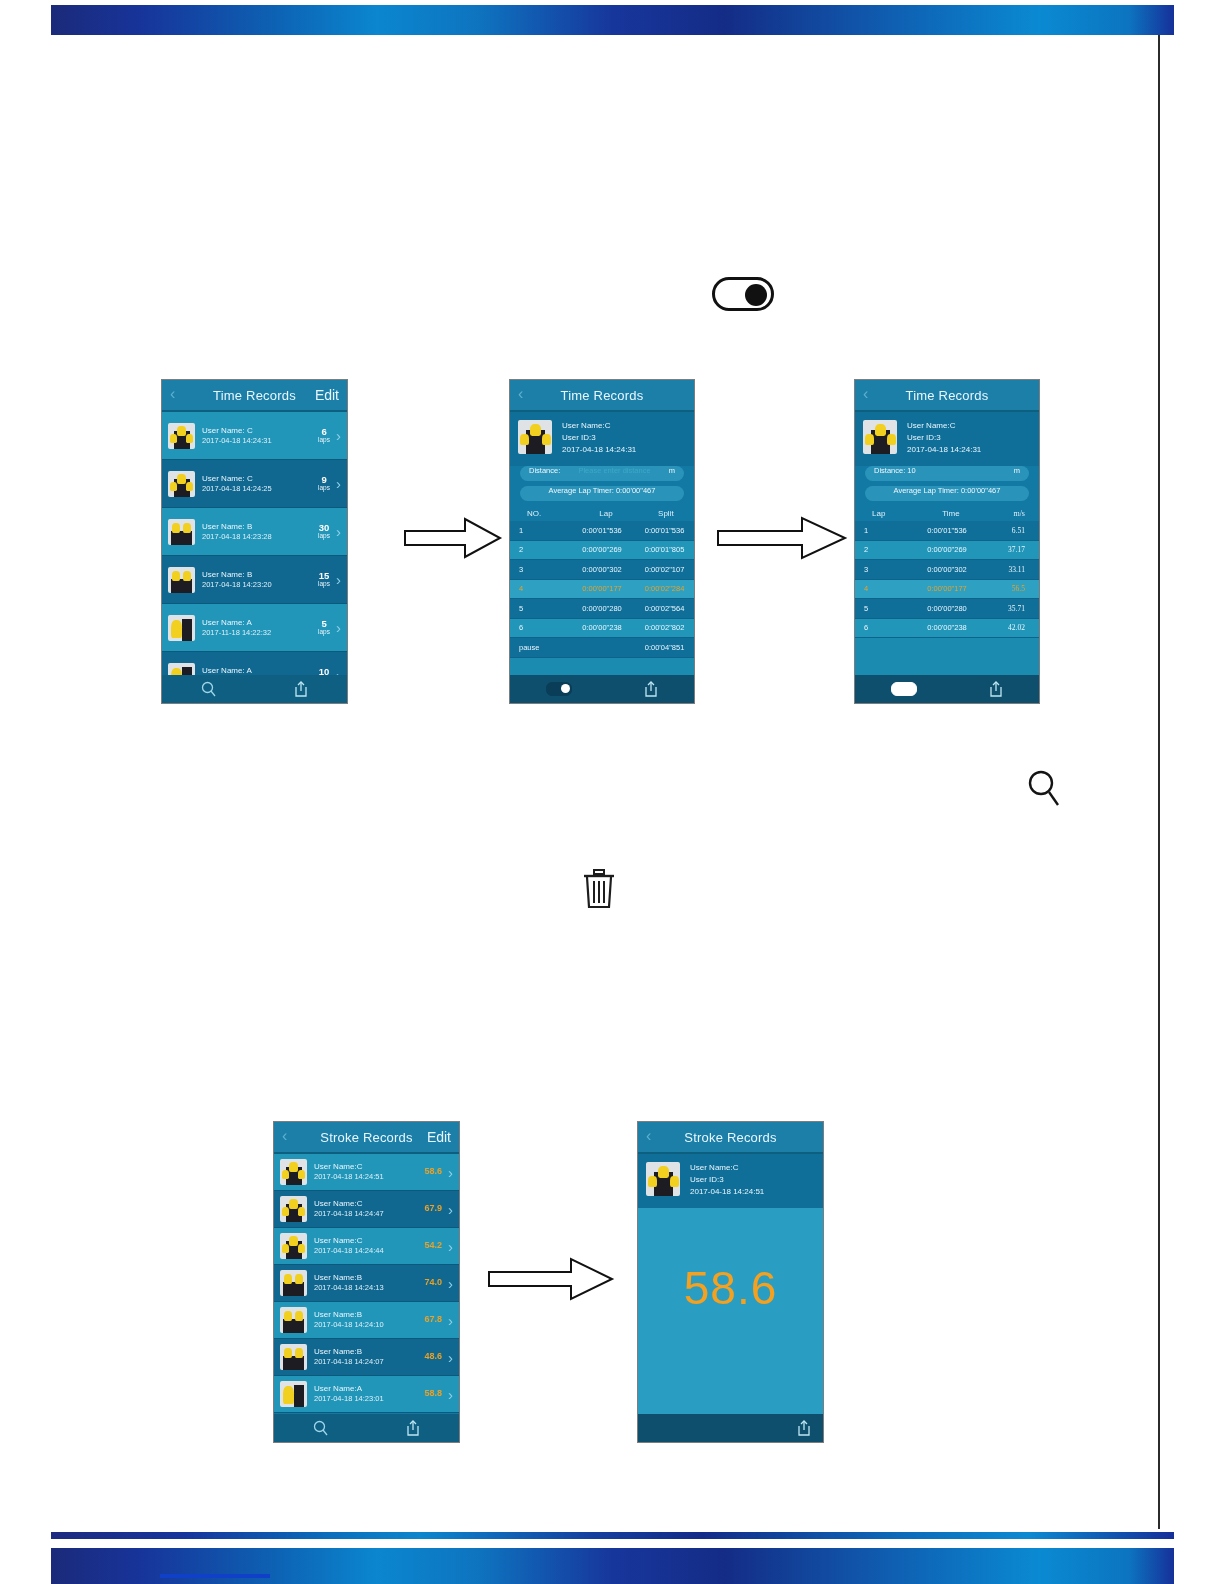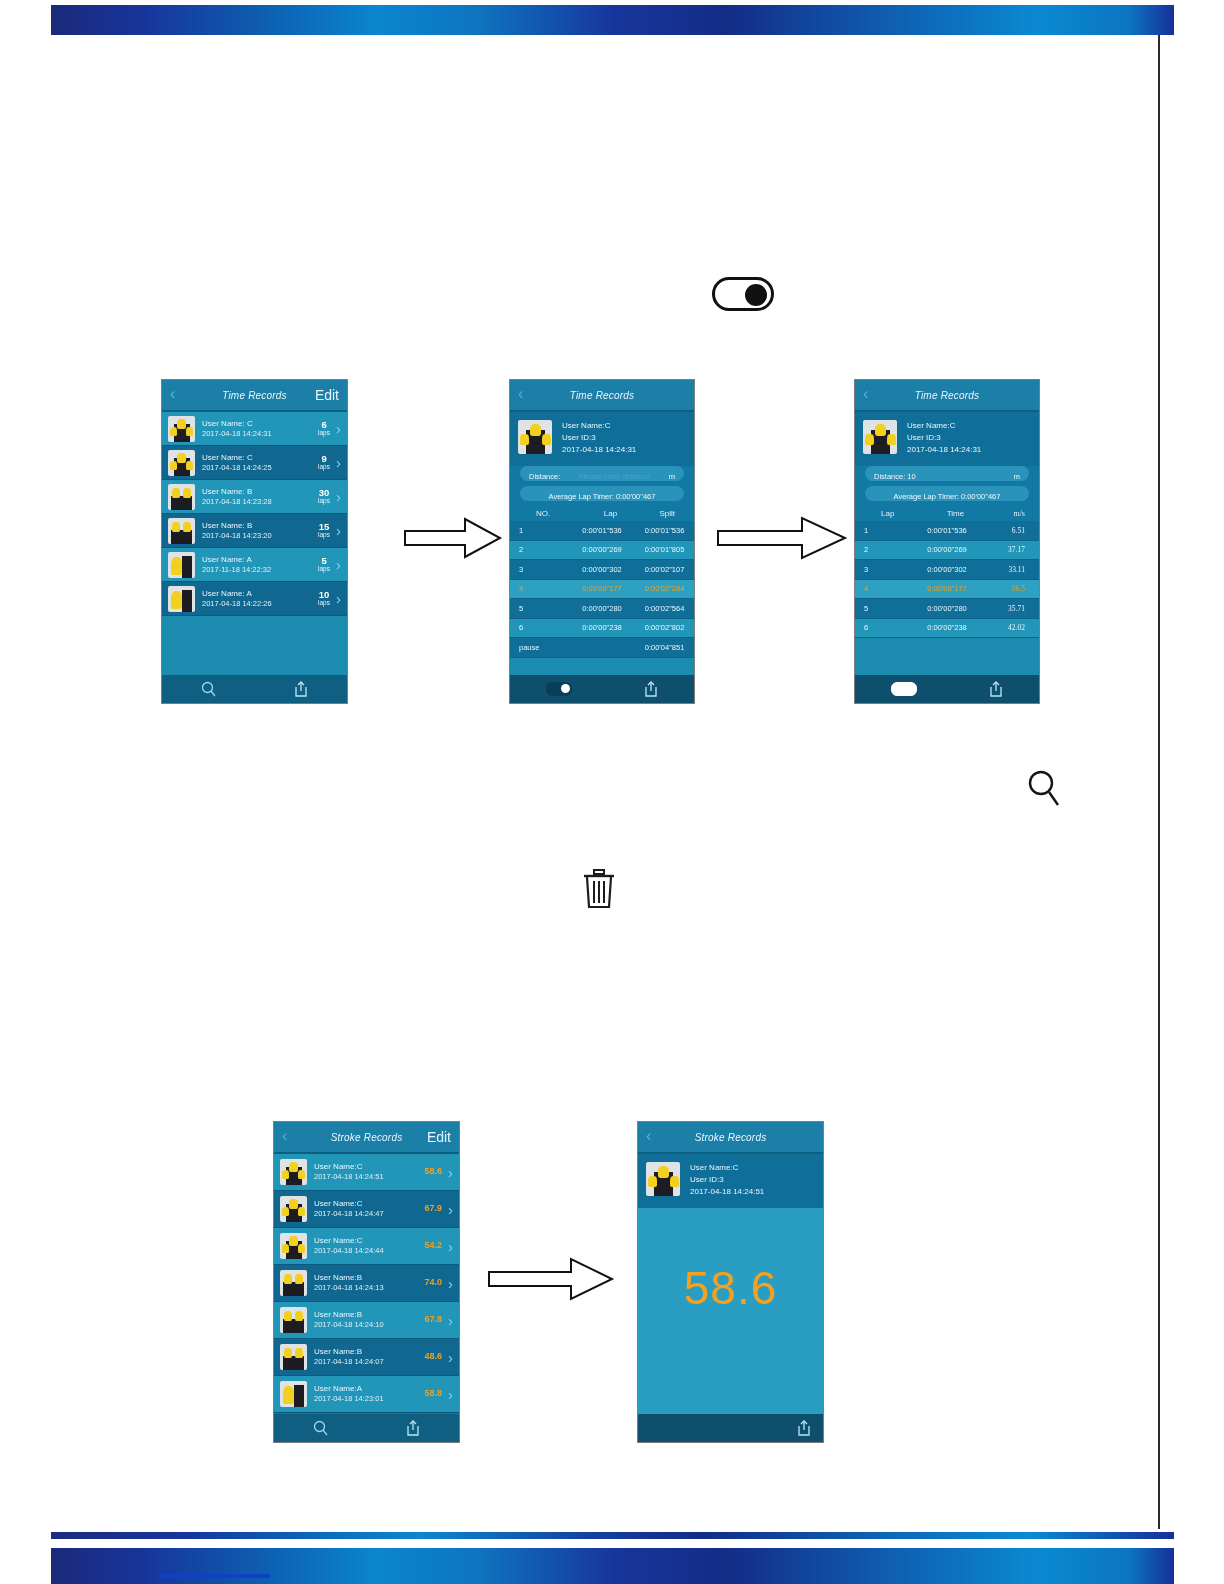--- a/index.html
+++ b/index.html
@@ -83,35 +83,35 @@
     font-family: "Liberation Sans", sans-serif;
   }
   .nav {
     position: relative;
     height: 30px;
     background: #1b7fa8;
     color: #ffffff;
     display: flex; align-items: center; justify-content: center;
     border-bottom: 2px solid #0d5f80;
   }
-  .nav .title { font-size: 10px; letter-spacing: .2px; color:#eaf6ff;font-style:italic; }
+  .nav .title { font-size: 13px; letter-spacing: .2px; color:#eaf6ff; }
   .nav .back {
     position: absolute; left: 8px; top: 6px;
     font-size: 16px; color: #5fb0cf; line-height: 1;
   }
   .nav .edit {
     position: absolute; right: 8px;
     font-size: 14px; color: #eaf6ff;
   }
 
   
   .rows { background: #0f6f98; }
   .row {
     display: flex; align-items: center;
-    height: 34px; padding: 0 6px;
+    height: 48px; padding: 0 6px;
     border-bottom: 1px solid #0b5a7d;
     box-sizing: border-box;
   }
   .row.alt  { background: #10678f; }
   .row.norm { background: #2196b9; }
   .thumb {
     width: 27px; height: 26px; flex: 0 0 27px;
     background: #dfe3e6; border-radius: 2px;
     margin-right: 7px; position: relative; overflow: hidden;
   }
@@ -137,29 +137,29 @@
   .dethead {
     display: flex; padding: 8px 8px 10px 8px;
     background: #0f6f98;
   }
   .dethead .thumb { width: 34px; height: 34px; flex: 0 0 34px; margin-right: 10px; }
   .dethead .info { font-size: 8px; color: #eaf6ff; line-height: 1.5; }
 
   .pill {
     margin: 0 10px 5px 10px; height: 15px;
     background: #2a93b9; border-radius: 8px;
-    display: flex; align-items: flex-end; justify-content: space-between;
+    display: flex; align-items: flex-start; justify-content: space-between;
     padding: 0 9px; box-sizing: border-box;
     font-size: 7.5px; color: #eef8ff;
   }
   .pill .ph { color: #3ea6c8; }
   .pill .lbl { white-space: nowrap; }
 
   .tblhead {
-    display: flex; padding: 3px 0 3px 17px;
+    display: flex; padding: 3px 0 3px 8px;
     font-size: 8px; color: #dff0fa; align-items: flex-end;
   }
   .trow {
     display: flex; height: 18.5px; align-items: center;
     font-size: 7.5px; color: #eaf6ff;
     border-bottom: 1px solid #0d6389;
   }
   .trow.d1 { background: #0f6f98; }
   .trow.d2 { background: #2196b9; }
   .trow.hl { background: #2ea0c2; color: #e8a12a; }

